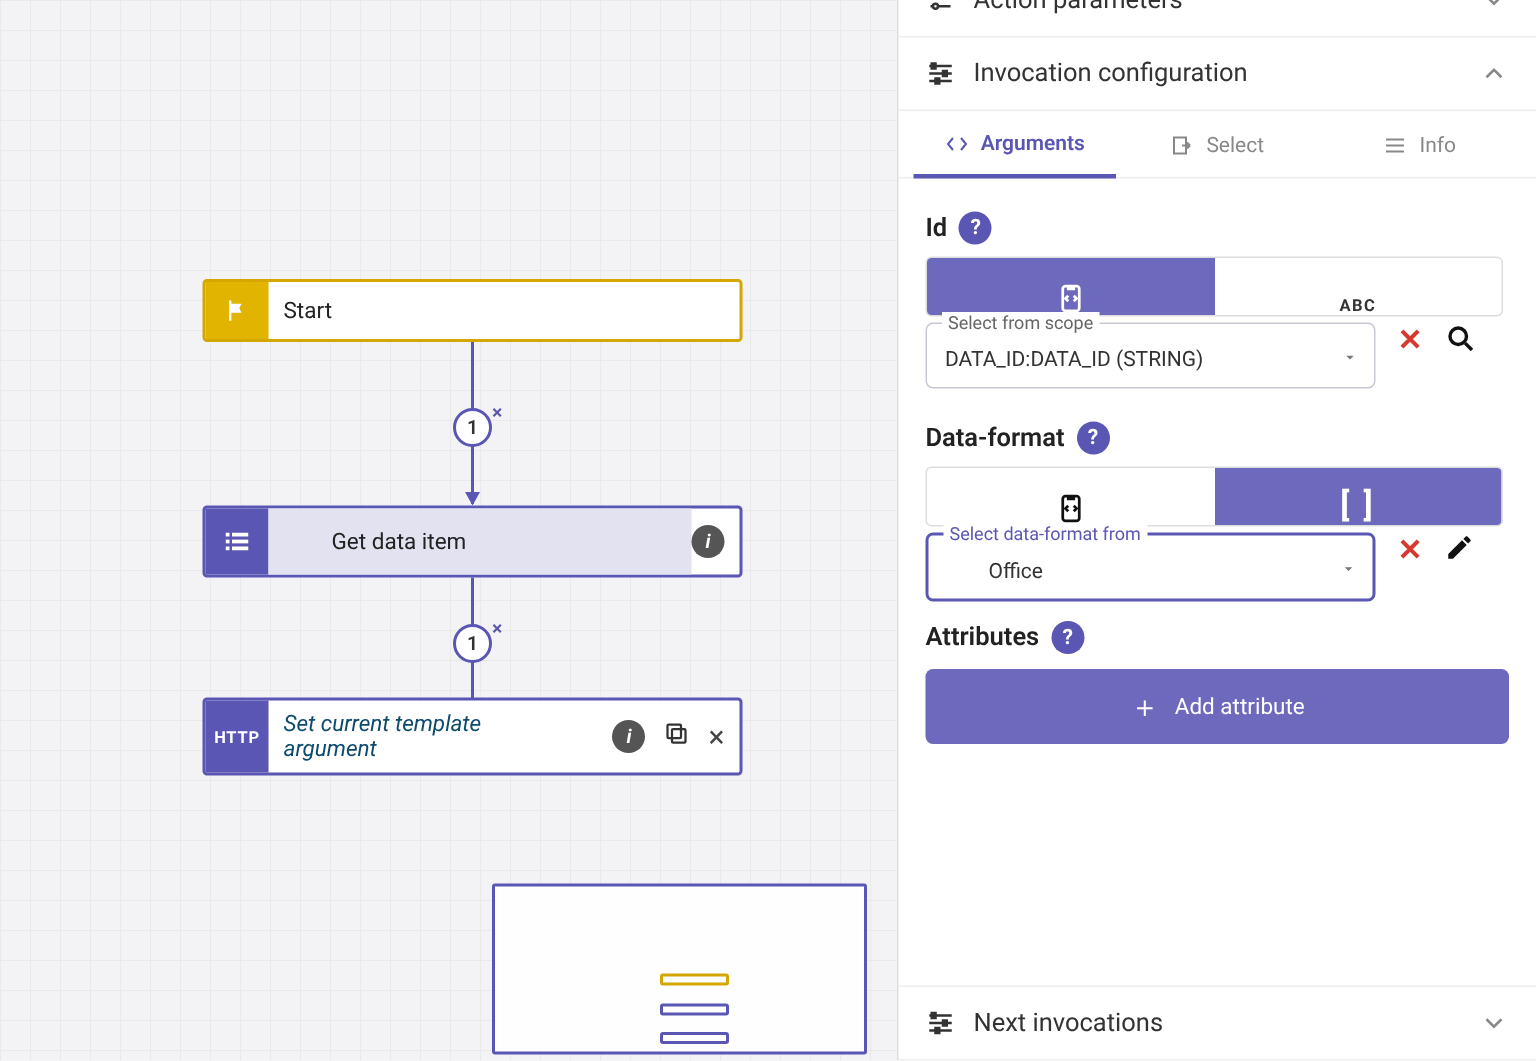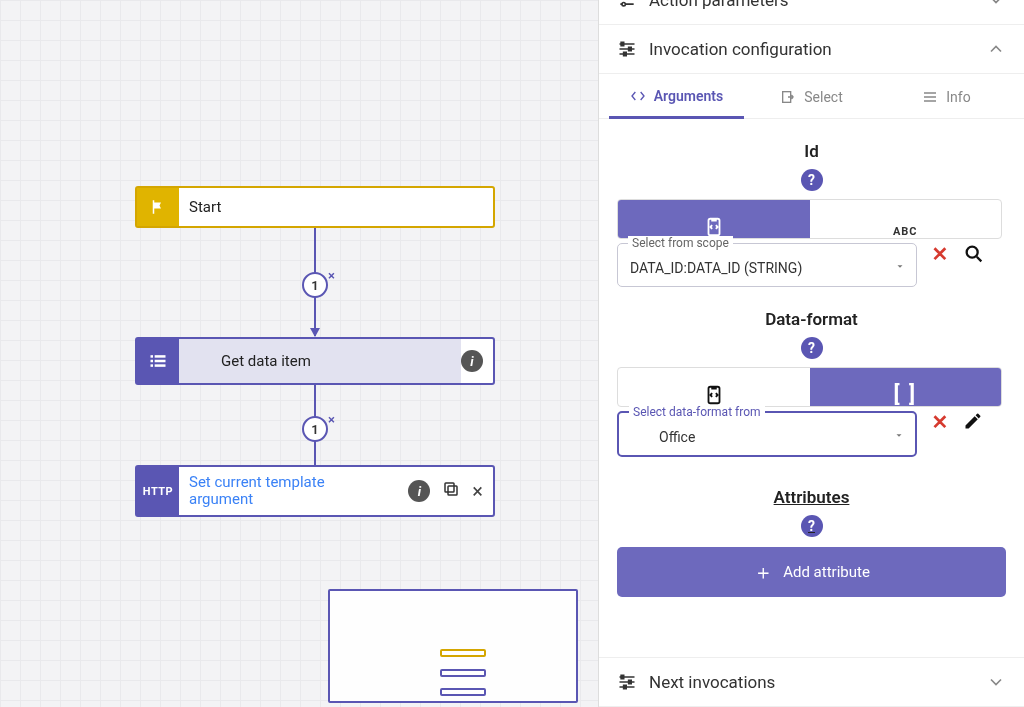--- a/index.html
+++ b/index.html
@@ -15,42 +15,42 @@
   .node .body { flex: 1; display: flex; align-items: center; padding: 6px 10px; font-size: 15px; color: #222; }
   .node .actions { display: flex; align-items: center; gap: 12px; padding-right: 10px; color: #444; }
 
   #n-start { left: 135px; top: 186px; width: 360px; height: 42px; border-color: #d4a600; }
   #n-start .badge { background: #e0b400; }
   #n-getdata { left: 135px; top: 337px; width: 360px; height: 48px; border-color: #5a56b3; }
   #n-getdata .badge { background: #5a56b3; }
   #n-getdata .body { background: #e2e2f0; padding-left: 42px; }
   #n-setarg { left: 135px; top: 465px; width: 360px; height: 52px; border-color: #5a56b3; }
   #n-setarg .badge { background: #5a56b3; font-weight: 700; font-size: 11px; letter-spacing: .5px; }
-  #n-setarg .body { color: #3b82f6; }
+  #n-setarg .body { color: #0c4a6e; font-style: italic; }
 
   .arrow { position: absolute; width: 2px; background: #5a56b3; left: 314px; }
   .arrow::after { content: ""; position: absolute; bottom: -1px; left: -4px; border-left: 5px solid transparent; border-right: 5px solid transparent; border-top: 9px solid #5a56b3; }
   .count-pill { position: absolute; left: 302px; width: 26px; height: 26px; border-radius: 50%; background: #fff; border: 2px solid #5a56b3; display: flex; align-items: center; justify-content: center; font-size: 13px; color: #333; font-weight: 600; }
   .count-x { position: absolute; font-size: 13px; color: #5a56b3; font-weight: 600; }
 
   .minimap { position: absolute; left: 328px; top: 589px; width: 250px; height: 114px; background: #fefefe; border: 2px solid #5a56b3; border-radius: 2px; }
   .minimap .mm { position: absolute; border: 2px solid; border-radius: 2px; background: #fff; }
 
   .panel { width: 426px; height: 707px; background: #fff; border-left: 1px solid #ddd; display: flex; flex-direction: column; overflow: hidden; box-shadow: -2px 0 6px rgba(0,0,0,.04); }
   .section-hdr { display: flex; align-items: center; gap: 12px; padding: 14px 18px; font-size: 17px; color: #333; border-bottom: 1px solid #eee; cursor: pointer; }
   .section-hdr .spacer { flex: 1; }
   .section-hdr svg, .section-hdr .ic { width: 20px; height: 20px; color: #333; }
   .chev { width: 14px; height: 14px; color: #888; }
 
   .tabs { display: flex; padding: 0 10px; border-bottom: 1px solid #eee; }
   .tab { flex: 1; text-align: center; padding: 14px 4px 12px; font-size: 14px; color: #888; cursor: pointer; display: flex; gap: 8px; align-items: center; justify-content: center; }
   .tab.active { color: #5a56b3; font-weight: 600; border-bottom: 3px solid #5a56b3; margin-bottom: -1px; }
 
   .args { padding: 14px 18px 10px; overflow-y: auto; flex: 1; }
-  .field-label { display: flex; align-items: center; gap: 8px; font-size: 17px; color: #222; font-weight: 600; margin: 8px 0; flex-direction: column; }
+  .field-label { display: flex; align-items: center; gap: 8px; font-size: 17px; color: #222; font-weight: 600; margin: 8px 0; }
   .help { width: 22px; height: 22px; border-radius: 50%; background: #5a56b3; color: #fff; display: inline-flex; align-items: center; justify-content: center; font-size: 14px; font-weight: 700; }
 
   .toggle-pair { display: flex; border: 1px solid #ddd; border-radius: 4px; overflow: hidden; height: 40px; width: 385px; }
   .toggle-half { flex: 1; display: flex; align-items: flex-end; justify-content: center; cursor: pointer; color: #333; }
   .toggle-half.active { background: #6d69bd; color: #fff; }
   .abc { font-weight: 700; font-size: 11px; letter-spacing: 1px; }
   .brackets { font-weight: 700; font-size: 22px; letter-spacing: 2px; }
 
   .sel-row { display: flex; align-items: flex-start; gap: 12px; margin-top: 4px; }
   .select-wrap { position: relative; flex: 1; border: 1px solid #c7c7d4; border-radius: 5px; padding: 16px 34px 10px 12px; font-size: 14px; color: #333; }
@@ -250,21 +250,21 @@
           </svg>
       </div>
       <span class="row-ic red">✕</span>
       <span class="row-ic">
         <svg viewBox="0 0 24 24" width="20" height="20" fill="#111">
             <path d="M3 17.25V21h3.75l11-11-3.75-3.75-11 11zM20.7 7.04a1 1 0 000-1.41l-2.34-2.34a1 1 0 00-1.41 0l-1.83 1.83 3.75 3.75 1.83-1.83z"></path>
           </svg>
       </span>
     </div>
 
-    <div class="field-label" style="margin-top:30px;text-decoration:underline;">
+    <div class="field-label" style="margin-top:13px;">
       <span>Attributes</span>
       <span class="help">?</span>
     </div>
     <button class="add-btn">
       <span style="font-size:20px;">＋</span>
       <span>Add attribute</span>
     </button>
 
   </div>
 

